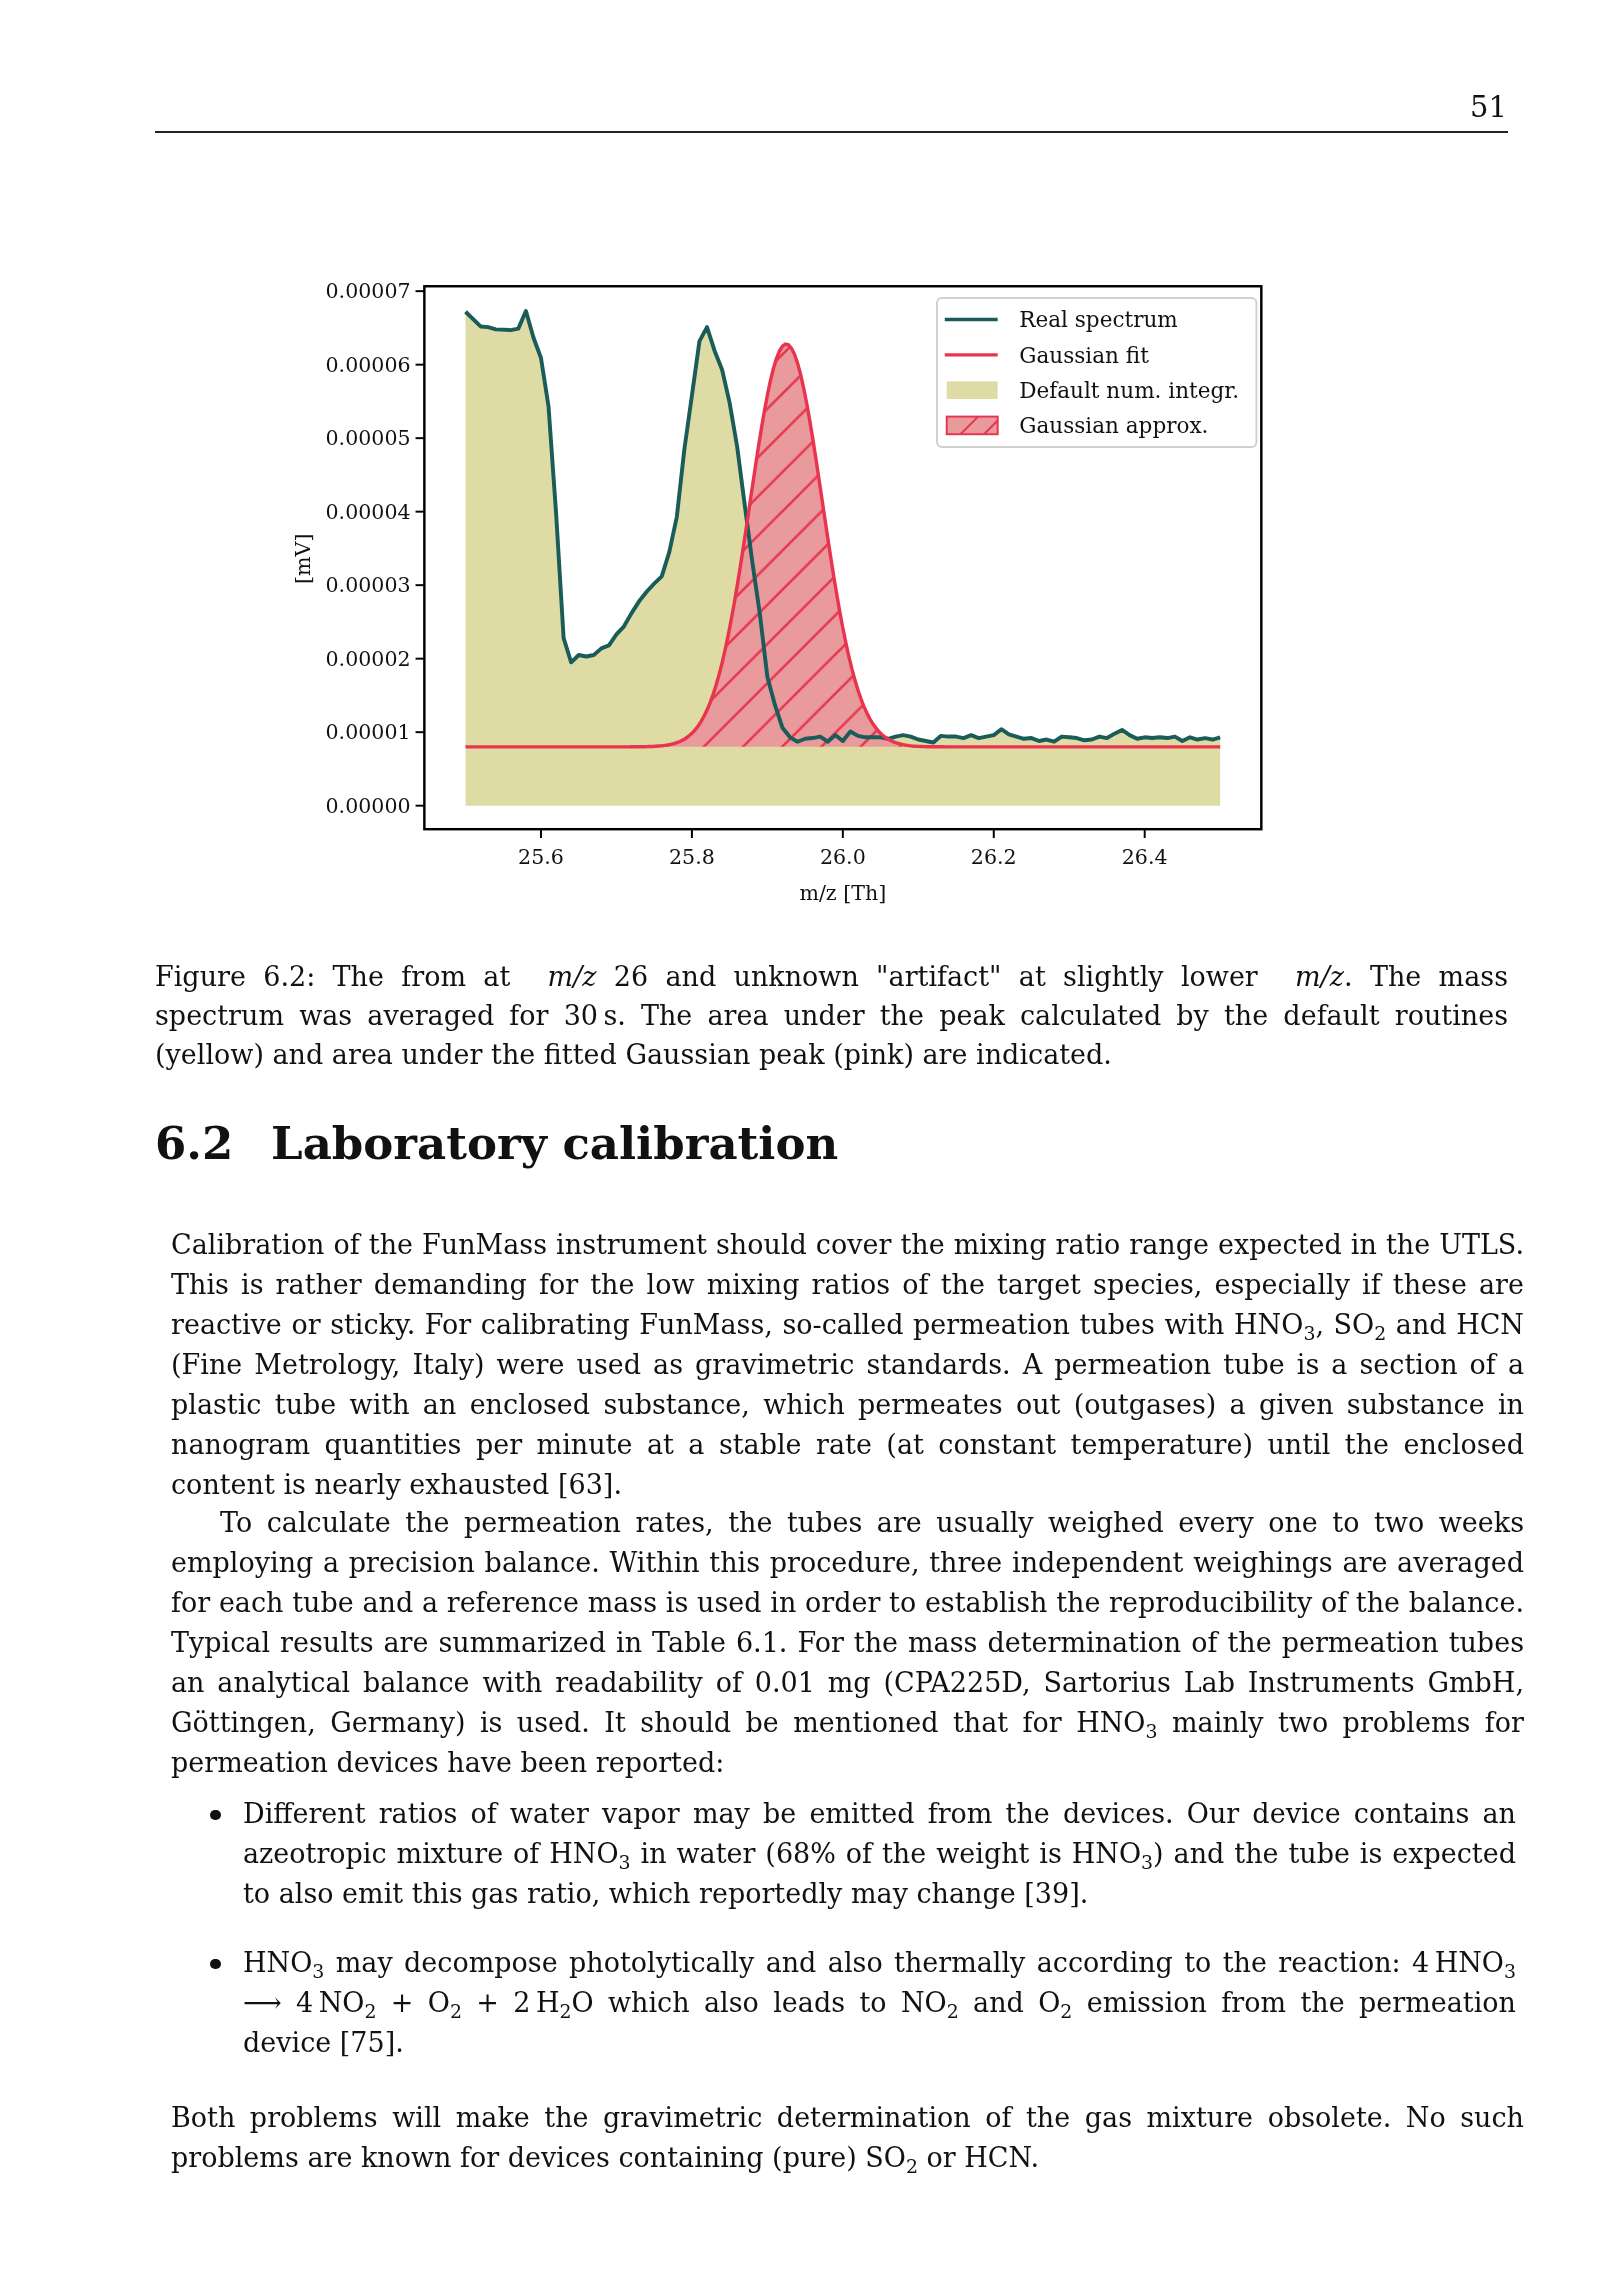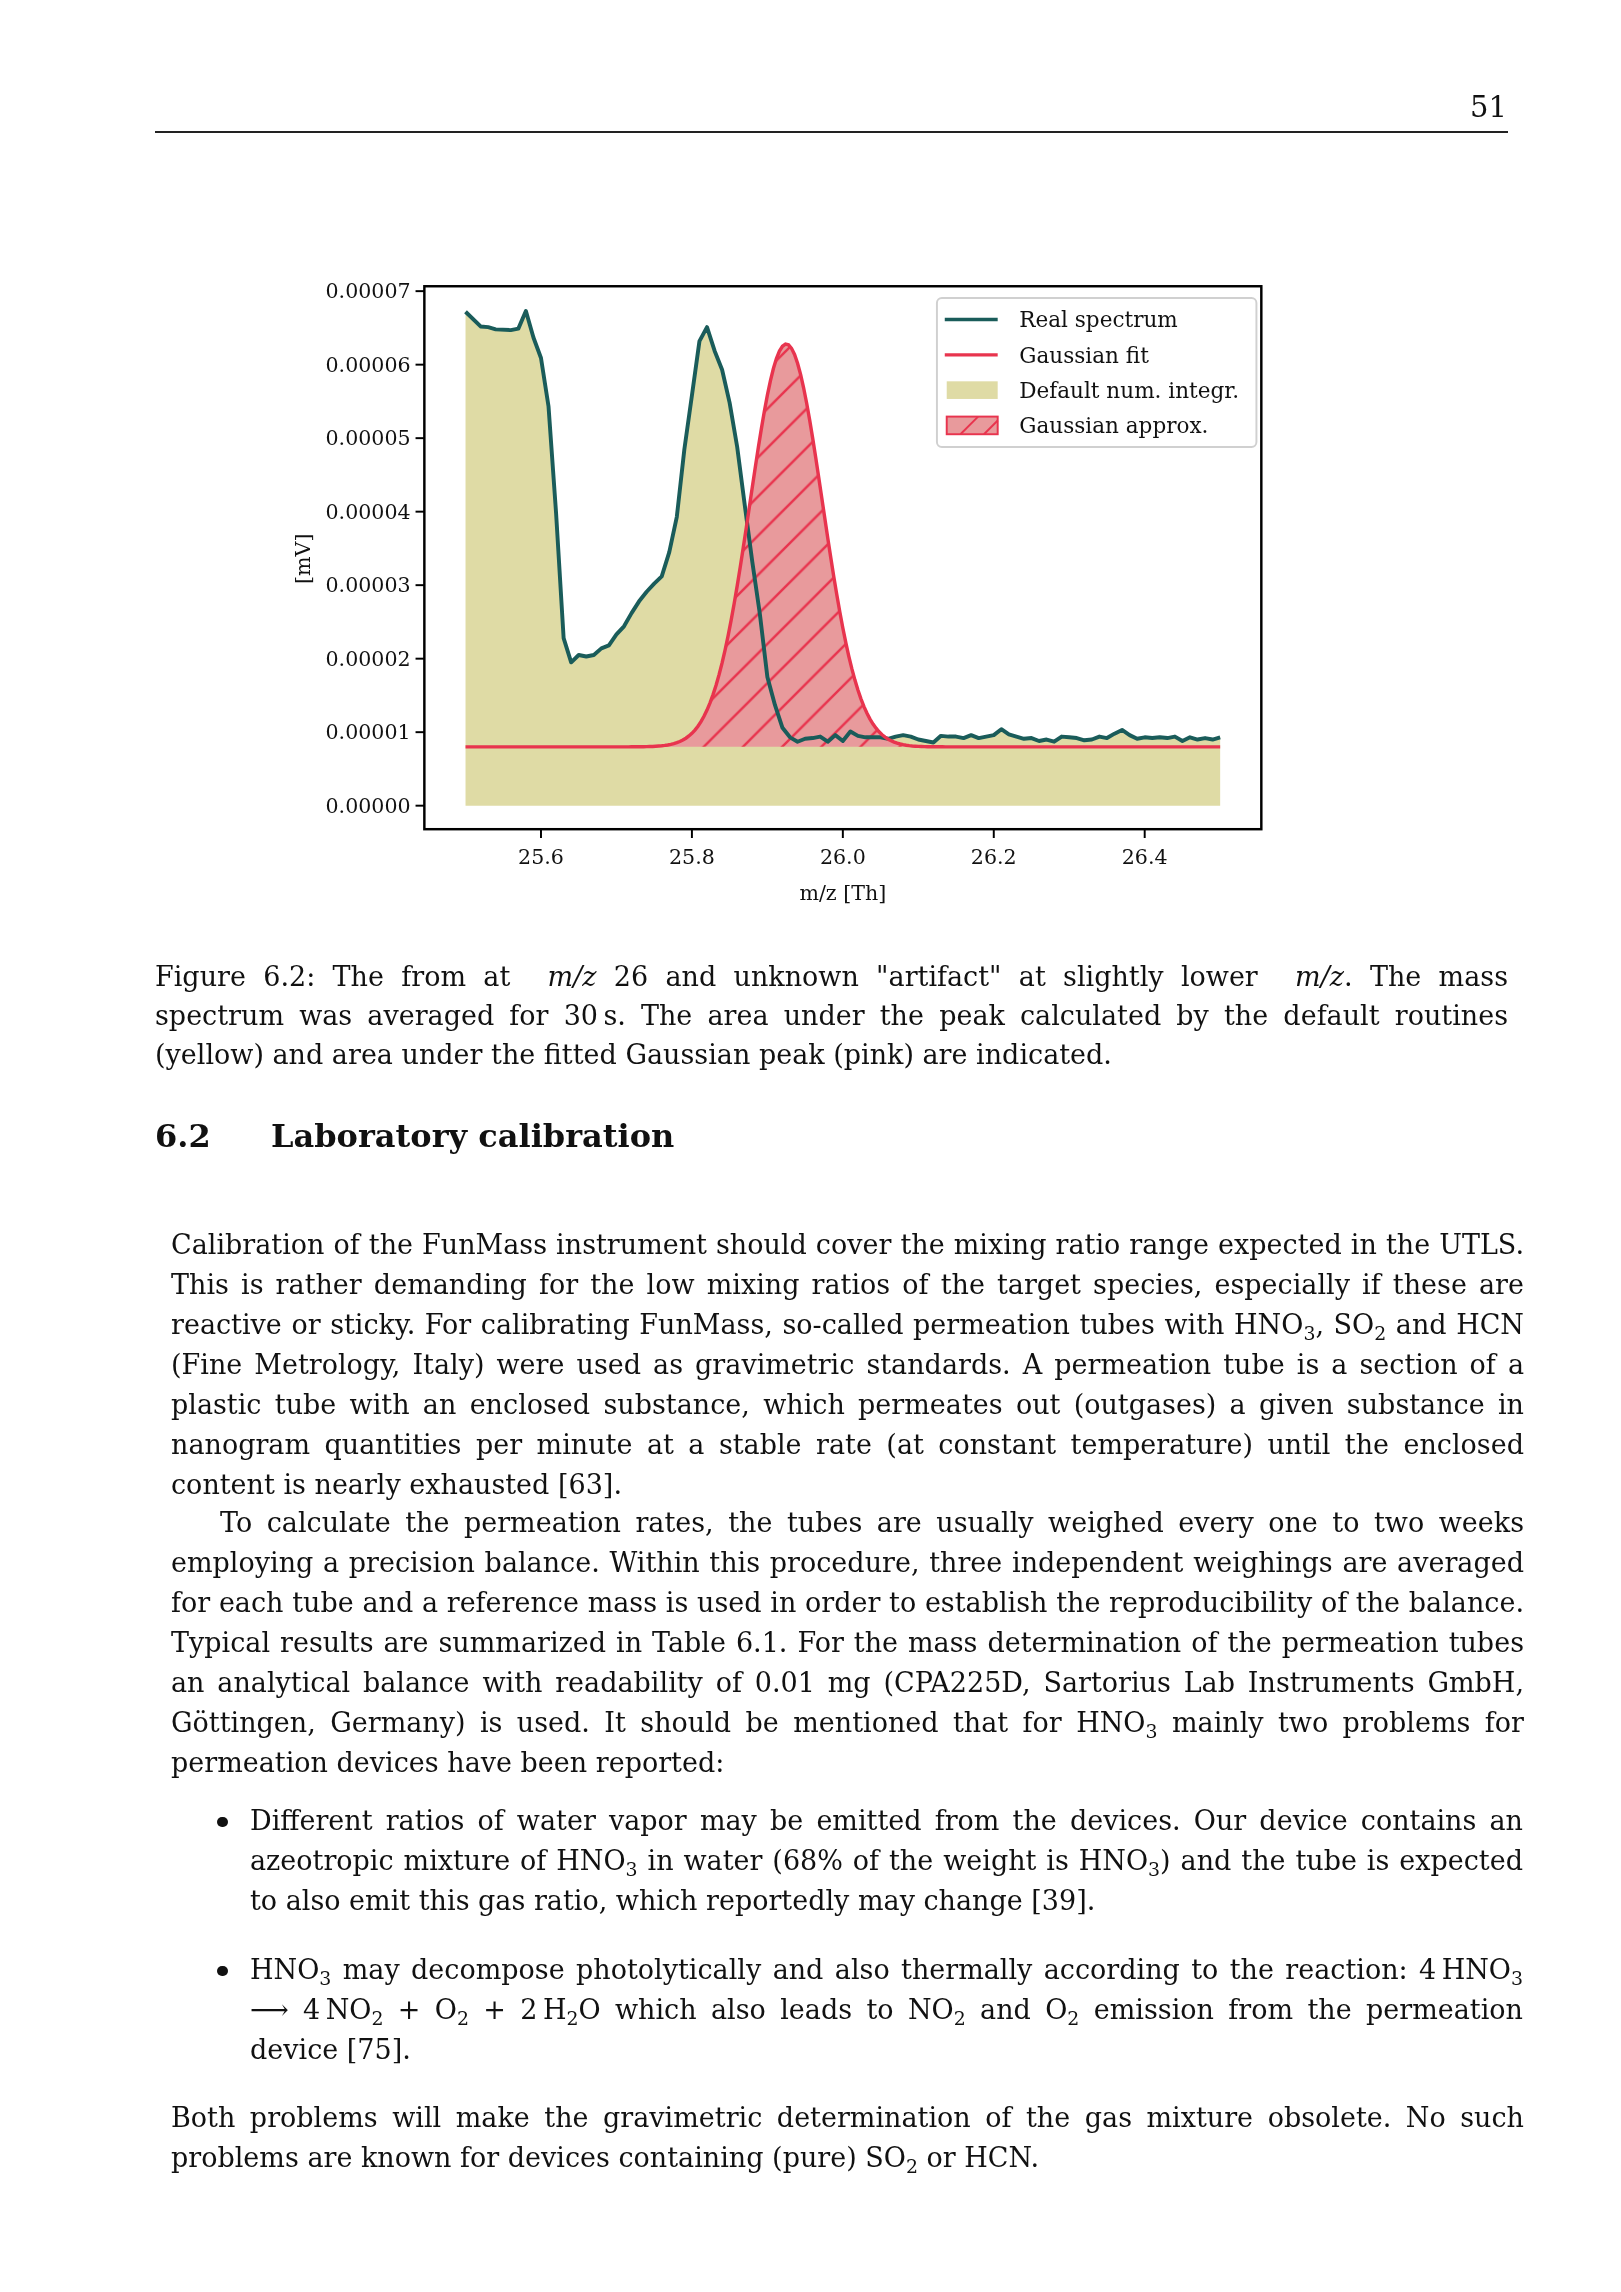--- a/index.html
+++ b/index.html
@@ -4,26 +4,26 @@
 <style>
   html, body { margin: 0; padding: 0; background: #ffffff; }
   body { width: 1621px; height: 2293px; position: relative; overflow: hidden;
          font-family: "DejaVu Serif", "Liberation Serif", serif; color: #111; }
   .page-number { position: absolute; right: 114px; top: 90px; font-size: 29px; }
   .header-rule { position: absolute; left: 155px; top: 131px; width: 1353px; height: 2px; background: #222; }
   #figure { position: absolute; left: 0; top: 0; width: 1621px; height: 941px; }
   #figure svg { position: absolute; left: 0; top: 0; }
   .caption { position: absolute; left: 155px; top: 957px; width: 1353px; font-size: 27px;
              line-height: 39px; text-align: justify; }
-  .section-heading { position: absolute; left: 155px; top: 1117px; font-size: 32px; font-weight: bold; }
+  .section-heading { position: absolute; left: 155px; top: 1117px; font-size: 45px; font-weight: bold; }
   .section-heading .num { display: inline-block; width: 116px; }
   .para { position: absolute; left: 155px; width: 1353px; font-size: 27px; line-height: 40px;
           text-align: justify; margin: 16px; }
   .para.indent { text-indent: 49px; }
-  .bullets { position: absolute; left: 155px; width: 1353px; margin: 15px; padding: 0; list-style: none; }
+  .bullets { position: absolute; left: 155px; width: 1353px; margin: 8px; padding: 0; list-style: none; }
   .bullets li { position: relative; padding-left: 80px; font-size: 27px; line-height: 40px;
                 text-align: justify; margin-bottom: 29px; }
   .bullets li .dot { position: absolute; left: 47px; top: 15.7px; width: 10.8px; height: 10.8px;
                      border-radius: 50%; background: #111; }
   sub { font-size: 70%; vertical-align: -0.3em; line-height: 0; }
   .math { font-style: italic; margin-left: 20px; }
   .tick-label { font-family: "DejaVu Serif", serif; font-size: 21px; fill: #111; }
   .legend-label { font-family: "DejaVu Serif", serif; font-size: 22px; fill: #111; }
 </style>
 </head>

